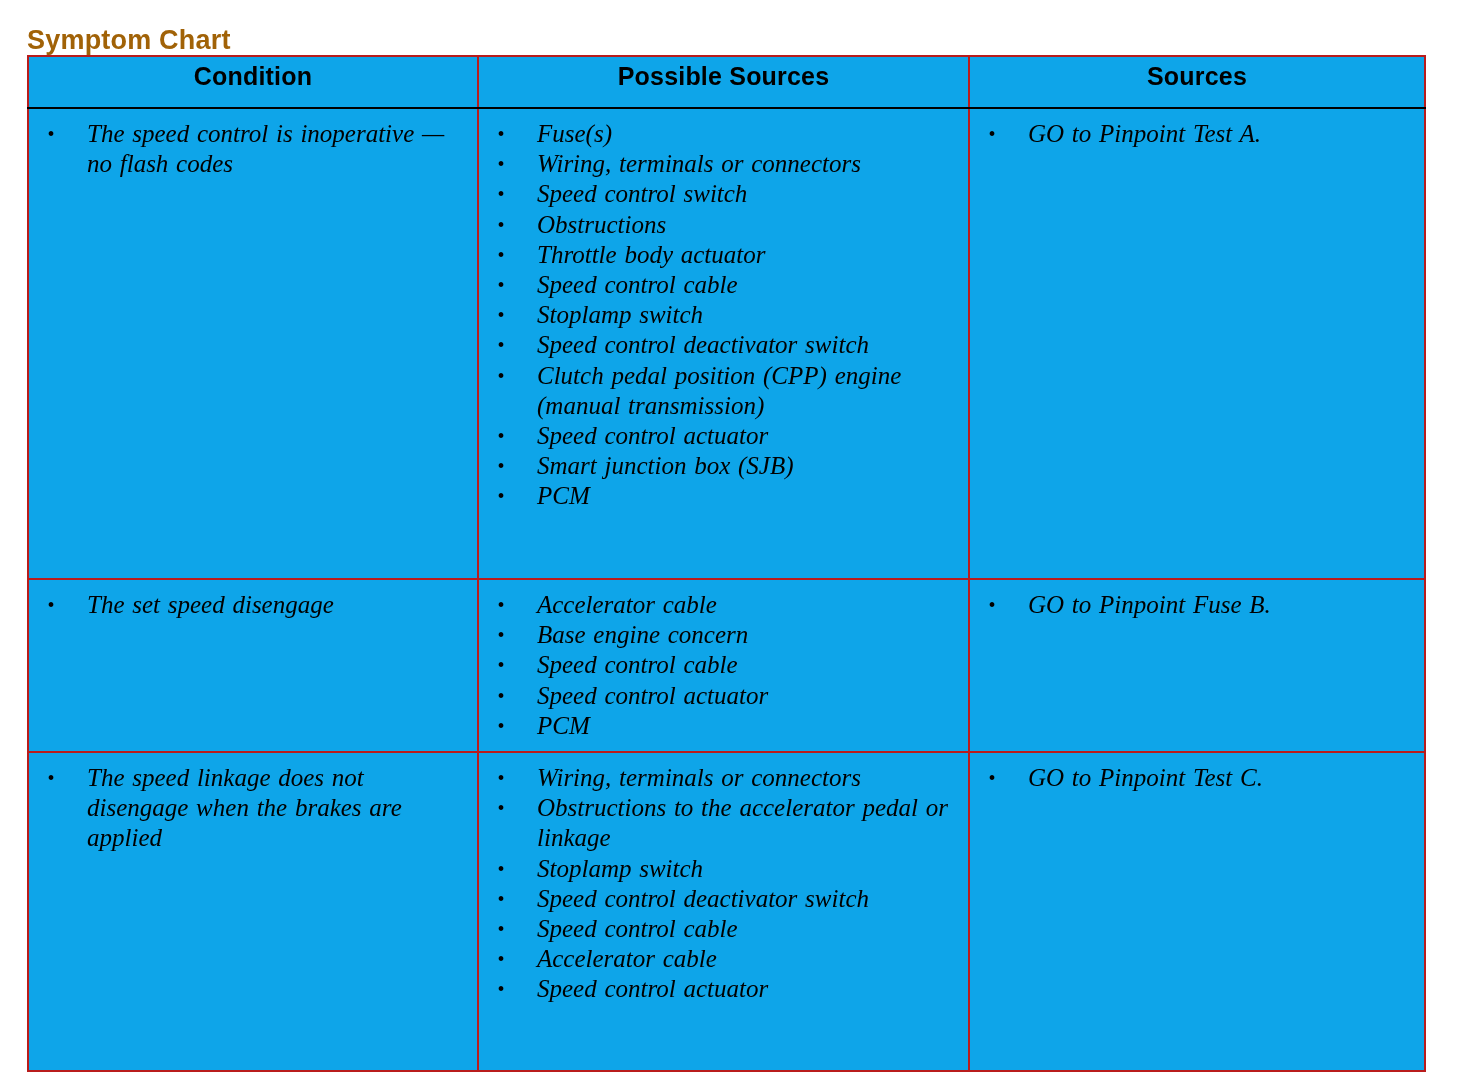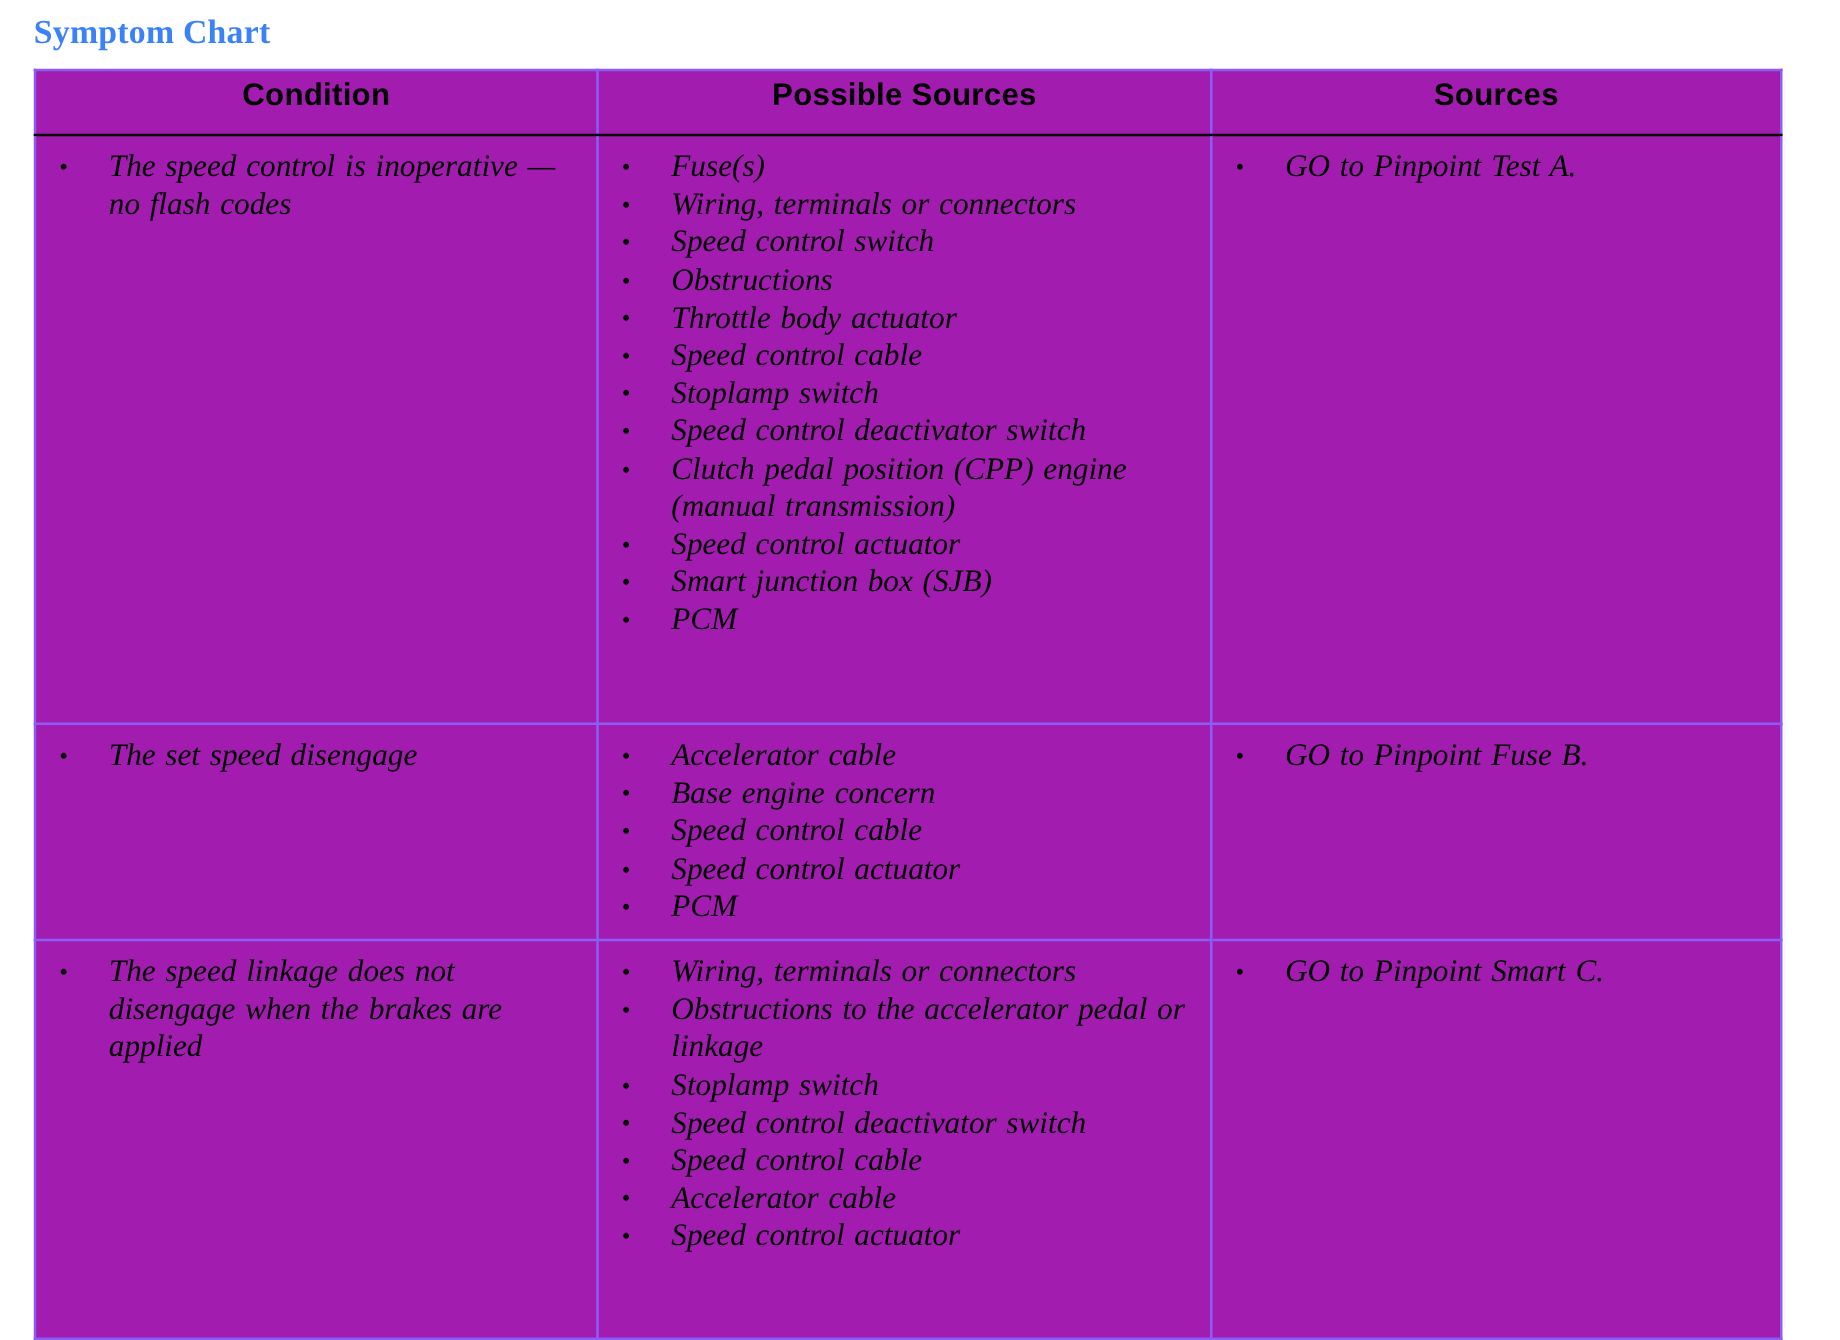--- a/index.html
+++ b/index.html
@@ -16,44 +16,44 @@
   }
   .page {
     position: relative;
     width: 1472px;
     height: 1072px;
     background: #ffffff;
   }
   .doc-title {
     position: absolute;
     left: 27px;
-    top: 8px;
-    font-family: Liberation Serif, serif;
+    top: 23px;
+    font-family: Liberation Sans, sans-serif;
     font-weight: bold;
     font-size: 27px;
     line-height: 34px;
     letter-spacing: 0.2px;
-    color: #3b82f6;
+    color: #a16207;
     white-space: nowrap;
   }
   .symptom-table {
     position: absolute;
     left: 27px;
     top: 55px;
     width: 1397px;
     border-collapse: collapse;
     table-layout: fixed;
     background: #ffffff;
   }
   .symptom-table th,
   .symptom-table td {
-    border: 2px solid #8b5cf6;
+    border: 2px solid #b91c1c;
     padding: 0;
     vertical-align: top;
-    background: #a21caf;
+    background: #0ea5e9;
   }
   .symptom-table thead th {
     border-bottom: 2px solid #000000;
     text-align: center;
     font-family: "Liberation Sans", "DejaVu Sans", sans-serif;
     font-weight: bold;
     font-size: 25px;
     line-height: 30px;
     height: 42px;
     padding: 4px 0 4px 0;
@@ -269,21 +269,21 @@
             <li>
                 <span class="bullet">•</span>
                 <span class="txt">Speed control actuator</span>
               </li>
           </ul>
         </td>
         <td>
           <ul class="cell-list">
             <li>
               <span class="bullet">•</span>
-              <span class="txt">GO to Pinpoint Smart C.</span>
+              <span class="txt">GO to Pinpoint Test C.</span>
             </li>
           </ul>
         </td>
       </tr>
 
     </tbody>
   </table>
 
 </div>
 

